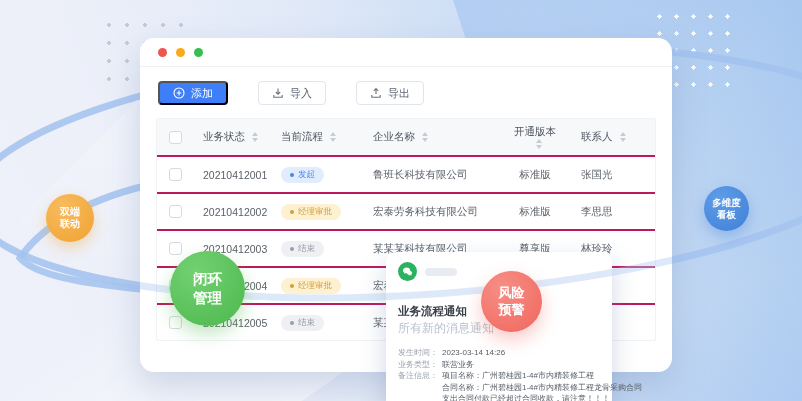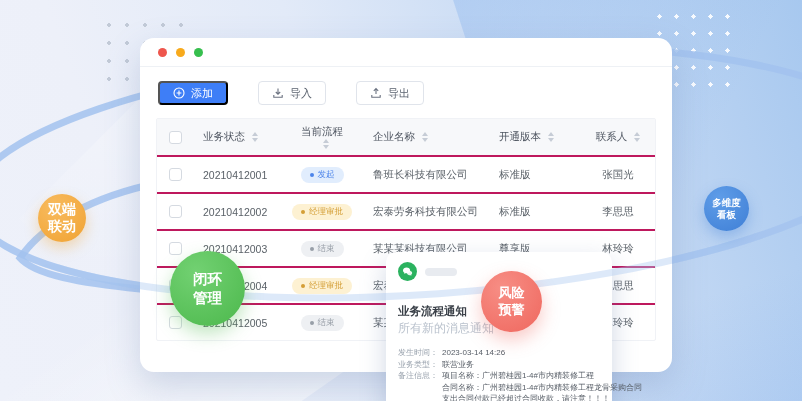--- a/index.html
+++ b/index.html
@@ -40,21 +40,21 @@
   .btn-primary { background:#3e7ef7; color:#fff; }
   .btn-ghost { background:#fff; color:#5c6470; border:1px solid #e0e4eb; }
   .btn svg { display:block; }
 
   
   .table { margin:2px 16px 0; border:1px solid #f0f2f6; border-radius:2px; font-size:10.5px; }
   .trow { display:flex; align-items:center; height:37px; border-top:2px solid #be185d; color:#5a6168; }
   .trow.head { height:36px; background:#f7f8fa; border-top:none; color:#4e5560; }
   .tc { padding-left:10px; display:flex; align-items:center; overflow:hidden; white-space:nowrap; }
   .c0 { width:36px; justify-content:center; padding-left:0; }
-  .c1 { width:78px; } .c2 { width:92px;flex-direction:column; } .c3 { width:126px; } .c4 { width:82px; } .c5 { width:84px;justify-content:center; }
+  .c1 { width:78px; } .c2 { width:92px; } .c3 { width:126px; } .c4 { width:82px;flex-direction:column; } .c5 { width:84px; }
   .cbx { width:13px; height:13px; border:1.4px solid #d5dae1; border-radius:3px; background:#fff; cursor:pointer; }
   .sort { display:inline-flex; flex-direction:column; gap:2px; margin-left:7px; }
   .sort .up { width:0; height:0; border-left:3.5px solid transparent; border-right:3.5px solid transparent; border-bottom:4px solid #c6ccd6; }
   .sort .dn { width:0; height:0; border-left:3.5px solid transparent; border-right:3.5px solid transparent; border-top:4px solid #c6ccd6; }
   .badge { display:inline-flex; align-items:center; gap:4px; height:16px; padding:0 9px;
            border-radius:9px; font-size:8.5px;text-align:right; }
   .badge .bdot { width:4px; height:4px; border-radius:50%; background:currentColor; }
   .badge.blue { background:#e1edfd; color:#4c84ea; }
   .badge.yellow { background:#fdf1d2; color:#d49e36; }
   .badge.gray { background:#eef0f3; color:#989fa8; }
@@ -69,21 +69,21 @@
   .n-sub { margin-top:1px; font-size:12px; color:#bac2cd; }
   .n-fields { margin-top:10px; }
   .n-row { display:flex; font-size:8px; line-height:11.5px; white-space:nowrap; }
   .n-label { min-width:44px; color:#9aa3ae; }
   .n-value { color:#565d66; }
 
   
   .bubble { position:absolute; z-index:6; border-radius:50%; color:#fff; display:flex;
             flex-direction:column; align-items:center; justify-content:center; text-align:center;
             font-weight:bold; line-height:1.25; cursor:default; }
-  .bub-orange { left:38px;  top:194px; width:48px; height:48px; font-size:14px;
+  .bub-orange { left:46px;  top:194px; width:48px; height:48px; font-size:10px;
                 background:radial-gradient(circle at 35% 28%,#f8bb5e,#f0a232); box-shadow:0 6px 14px rgba(240,162,50,.35); }
   .bub-green  { left:170px; top:251px; width:75px; height:75px; font-size:14.5px;
                 background:radial-gradient(circle at 35% 28%,#72d172,#4cb84c); box-shadow:0 8px 18px rgba(76,184,76,.35); }
   .bub-red    { left:481px; top:271px; width:61px; height:61px; font-size:13px;
                 background:radial-gradient(circle at 35% 28%,#f78e85,#ef6必a5e); box-shadow:0 8px 18px rgba(239,103,94,.35); }
   .bub-blue   { left:704px; top:186px; width:45px; height:45px; font-size:9.5px;
                 background:radial-gradient(circle at 35% 28%,#5f9de8,#3f7fd6); box-shadow:0 6px 14px rgba(63,127,214,.35); }
 </style>
 </head>
 <body>

